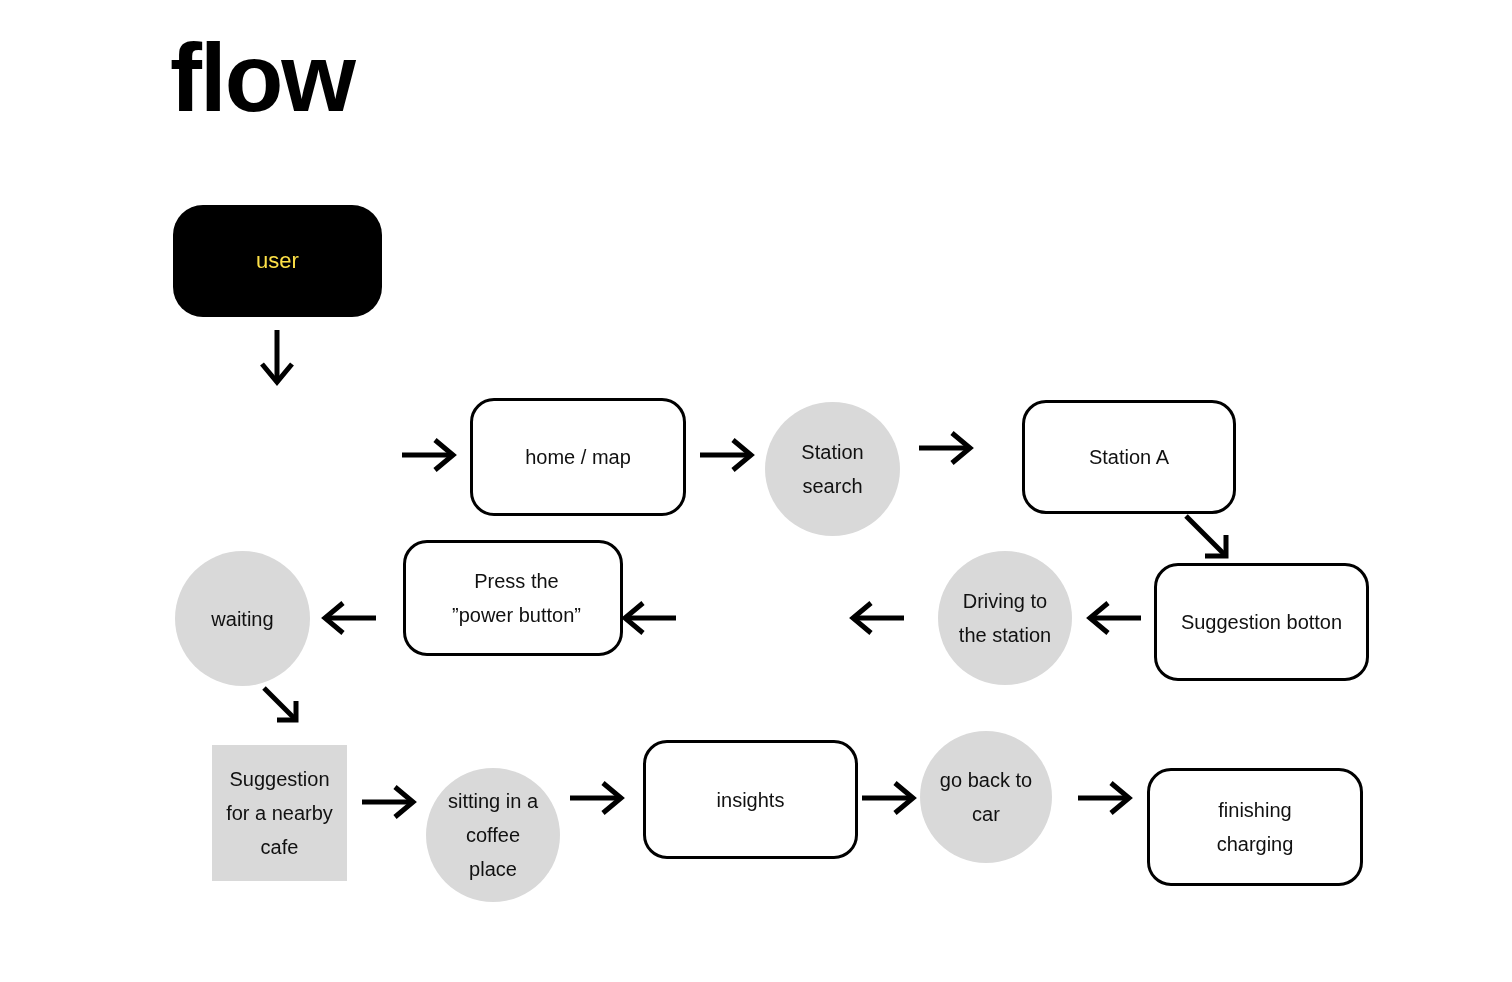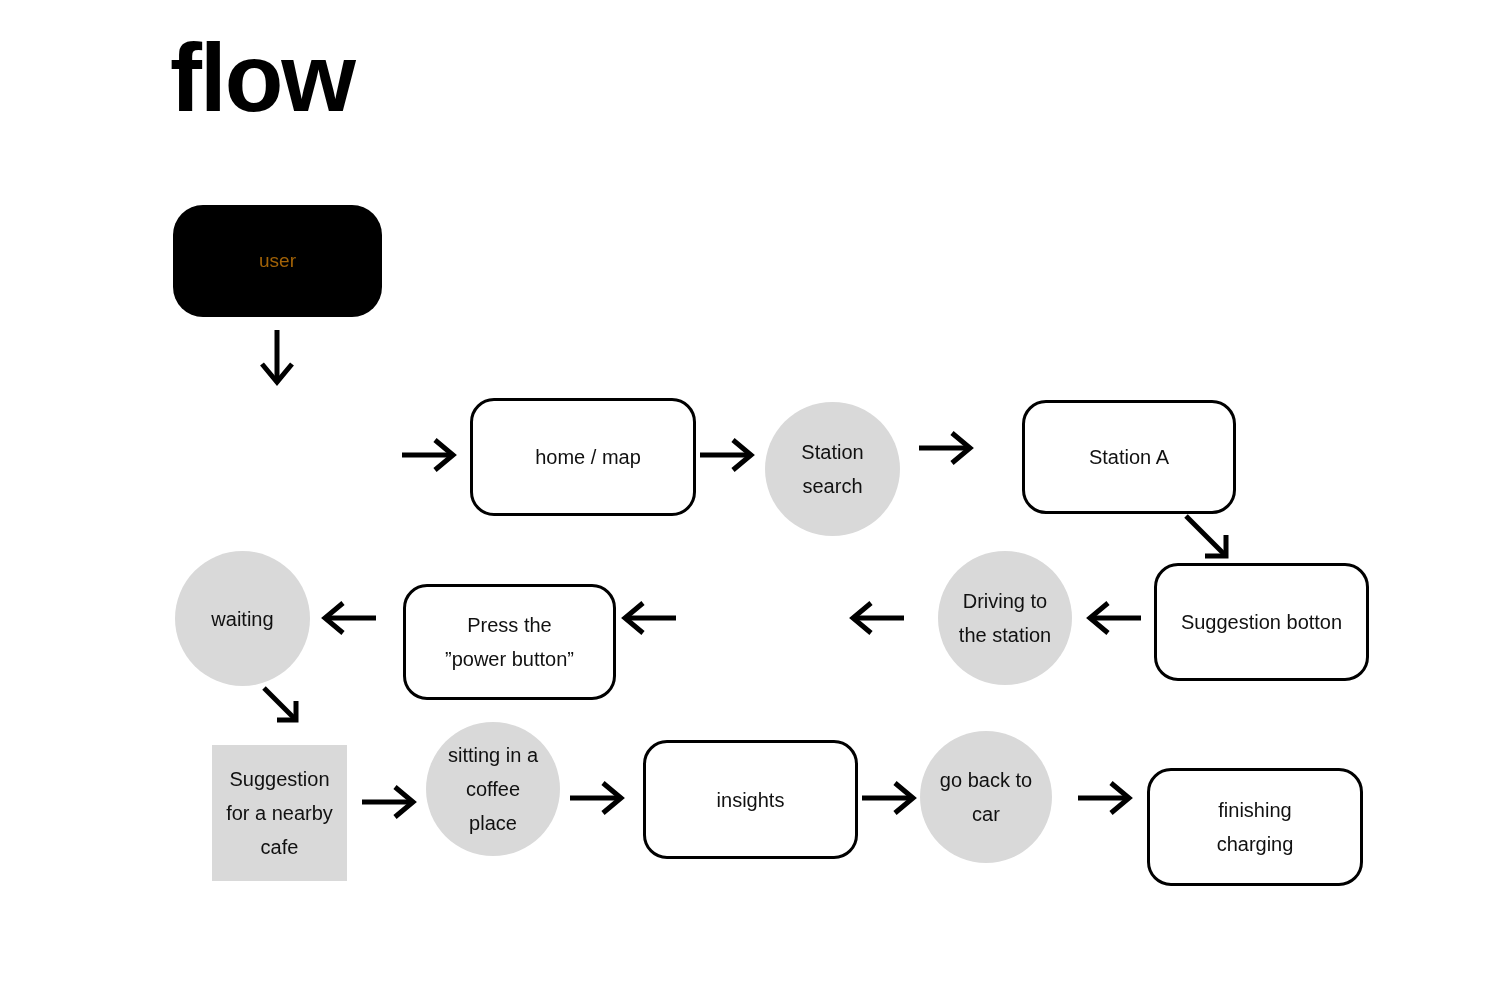--- a/index.html
+++ b/index.html
@@ -19,21 +19,21 @@
     align-items:center;justify-content:center;text-align:center;
     font-size:20px;line-height:34px;color:var(--label,#111111);
   }
   .box{
     background:var(--node-white,#ffffff);
     border:3px solid var(--ink,#000000);
     border-radius:24px;
   }
   .box-black{
     background:var(--ink,#000000);
-    color:#a16207;border-radius:30px;font-size:19px;
+    color:#fde047;border-radius:30px;font-size:22px;
   }
   .circle{background:var(--node-gray,#d9d9d9);border-radius:50%;}
   .square{background:var(--node-gray,#d9d9d9);margin-top:16px;}
   .line{white-space:nowrap;}
   .arrow{position:absolute;}
   .arrow line,.arrow polyline{
     stroke:var(--ink,#000000);stroke-width:5;fill:none;
   }
 </style>
 </head>
@@ -51,21 +51,21 @@
     <line x1="18" y1="2" x2="18" y2="52"></line>
       <polyline points="3,36 18,54 33,36"></polyline>
   </svg>
 
 
   <svg class="arrow" style="left:400px;top:437px;" width="58" height="36">
     <line x1="2" y1="18" x2="51" y2="18"></line>
       <polyline points="35,3 53,18 35,33"></polyline>
   </svg>
 
-  <div class="node box" style="left:470px;top:398px;width:210px;height:112px;padding-left:10px;">
+  <div class="node box" style="left:470px;top:398px;width:210px;height:112px;">
     <span class="line">home / map</span>
   </div>
 
   <svg class="arrow" style="left:698px;top:437px;" width="58" height="36">
     <line x1="2" y1="18" x2="51" y2="18"></line>
       <polyline points="35,3 53,18 35,33"></polyline>
   </svg>
 
   <div class="node circle" style="left:765px;top:402px;width:135px;height:134px;text-align:center;">
     <span class="line">Station</span>
@@ -104,21 +104,21 @@
     <line x1="7" y1="18" x2="56" y2="18"></line>
       <polyline points="23,3 5,18 23,33"></polyline>
   </svg>
 
 
   <svg class="arrow" style="left:620px;top:600px;" width="58" height="36">
     <line x1="7" y1="18" x2="56" y2="18"></line>
       <polyline points="23,3 5,18 23,33"></polyline>
   </svg>
 
-  <div class="node box" style="left:403px;top:584px;width:207px;height:110px;">
+  <div class="node box" style="left:403px;top:540px;width:207px;height:110px;padding-left:7px;">
     <span class="line">Press the</span>
     <span class="line">”power button”</span>
   </div>
 
   <svg class="arrow" style="left:320px;top:600px;" width="58" height="36">
     <line x1="7" y1="18" x2="56" y2="18"></line>
       <polyline points="23,3 5,18 23,33"></polyline>
   </svg>
 
   <div class="node circle" style="left:175px;top:551px;width:135px;height:135px;">
@@ -134,21 +134,21 @@
     <span class="line">Suggestion</span>
     <span class="line">for a nearby</span>
     <span class="line">cafe</span>
   </div>
 
   <svg class="arrow" style="left:360px;top:784px;" width="58" height="36">
     <line x1="2" y1="18" x2="51" y2="18"></line>
       <polyline points="35,3 53,18 35,33"></polyline>
   </svg>
 
-  <div class="node circle" style="left:426px;top:722px;width:134px;height:134px;">
+  <div class="node circle" style="left:426px;top:768px;width:134px;height:134px;">
     <span class="line">sitting in a</span>
     <span class="line">coffee</span>
     <span class="line">place</span>
   </div>
 
   <svg class="arrow" style="left:568px;top:780px;" width="58" height="36">
     <line x1="2" y1="18" x2="51" y2="18"></line>
       <polyline points="35,3 53,18 35,33"></polyline>
   </svg>
 

